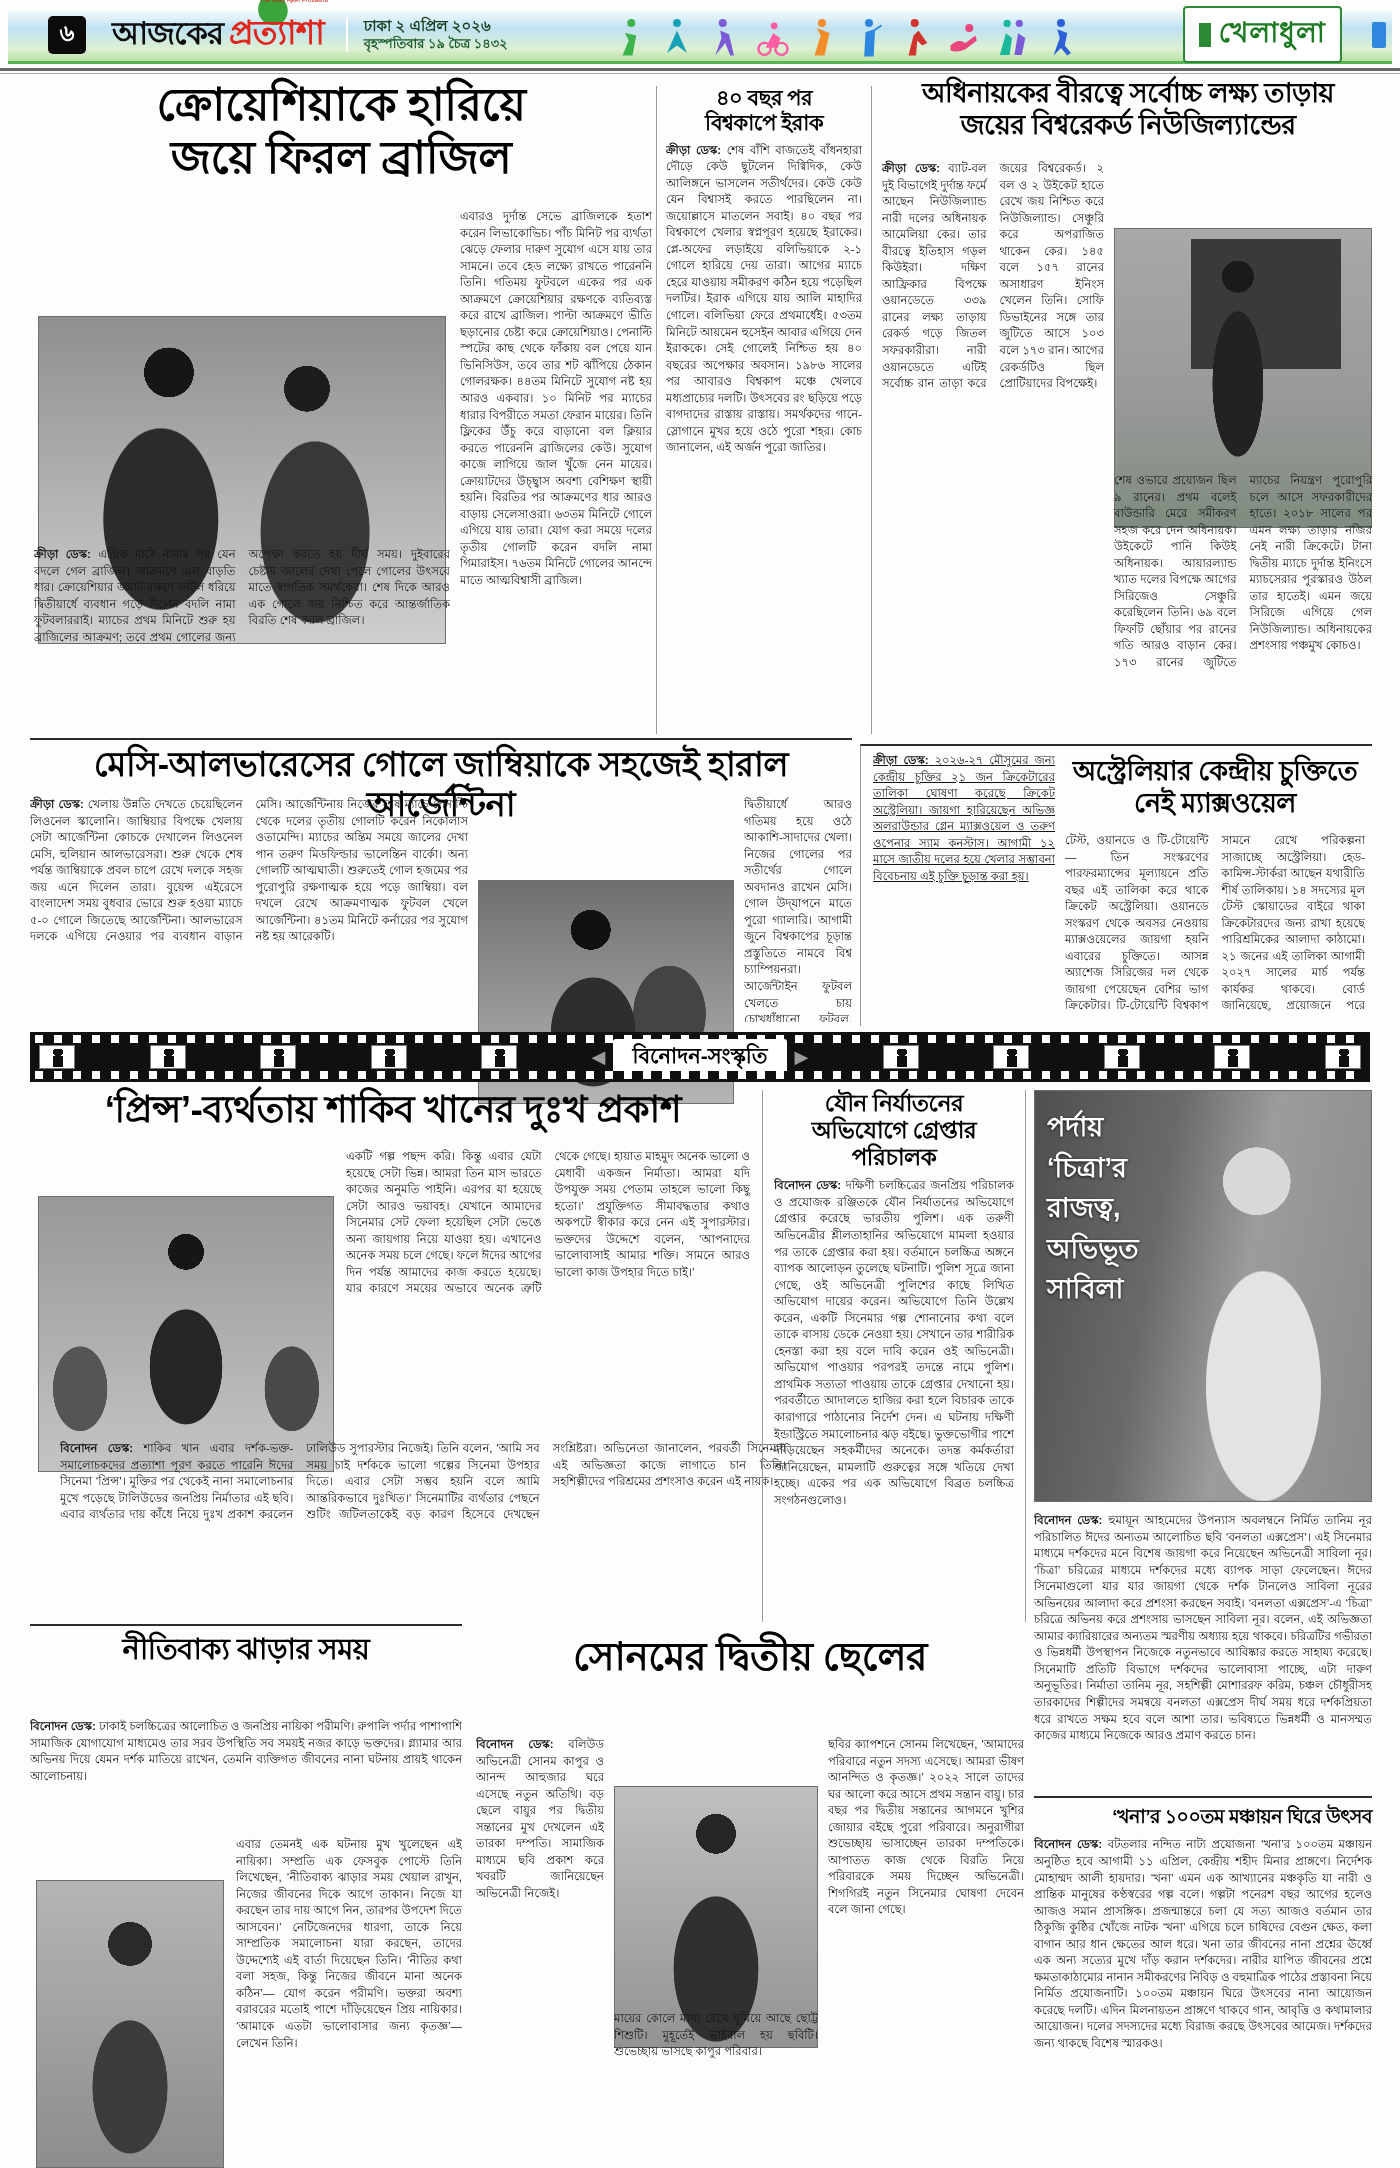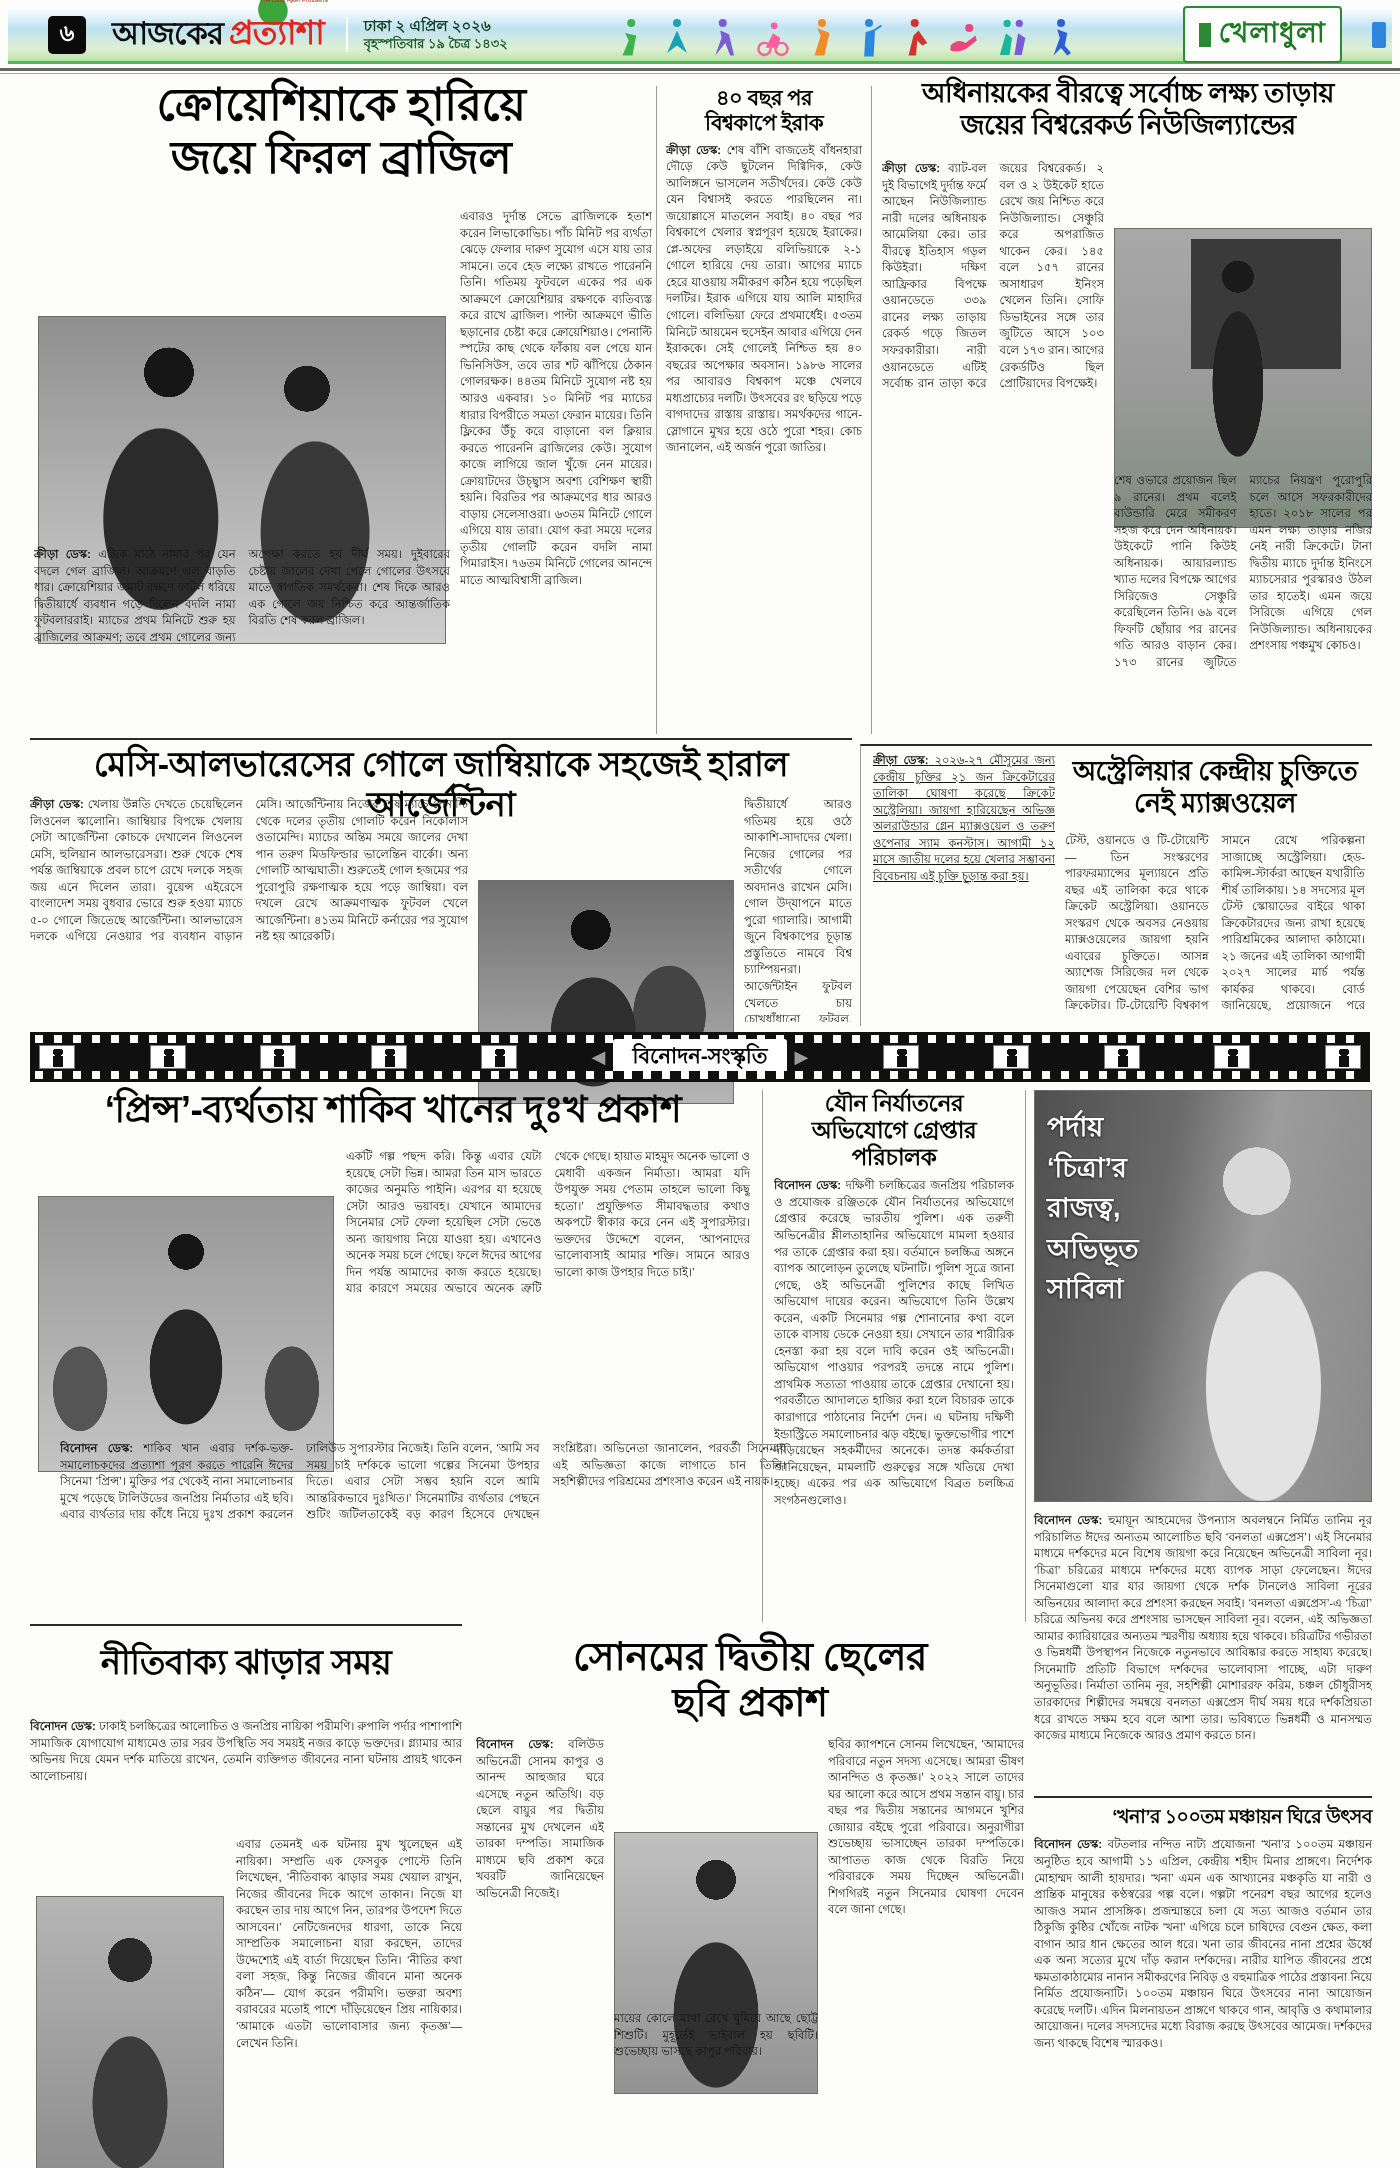--- a/index.html
+++ b/index.html
@@ -277,35 +277,34 @@
         <div>সাবিলা</div>
       </div>
     </div>
     <div class="body-text abs" style="left:0;top:422px;width:338px;height:276px;">
       <span class="byline">বিনোদন ডেস্ক:</span>
       <span>হুমায়ূন আহমেদের উপন্যাস অবলম্বনে নির্মিত তানিম নূর পরিচালিত ঈদের অন্যতম আলোচিত ছবি ‘বনলতা এক্সপ্রেস’। এই সিনেমার মাধ্যমে দর্শকদের মনে বিশেষ জায়গা করে নিয়েছেন অভিনেত্রী সাবিলা নূর। ‘চিত্রা’ চরিত্রের মাধ্যমে দর্শকদের মধ্যে ব্যাপক সাড়া ফেলেছেন। ঈদের সিনেমাগুলো যার যার জায়গা থেকে দর্শক টানলেও সাবিলা নূরের অভিনয়ের আলাদা করে প্রশংসা করছেন সবাই। ‘বনলতা এক্সপ্রেস’-এ ‘চিত্রা’ চরিত্রে অভিনয় করে প্রশংসায় ভাসছেন সাবিলা নূর। বলেন, এই অভিজ্ঞতা আমার ক্যারিয়ারের অন্যতম স্মরণীয় অধ্যায় হয়ে থাকবে। চরিত্রটির গভীরতা ও ভিন্নধর্মী উপস্থাপন নিজেকে নতুনভাবে আবিষ্কার করতে সাহায্য করেছে। সিনেমাটি প্রতিটি বিভাগে দর্শকদের ভালোবাসা পাচ্ছে, এটা দারুণ অনুভূতির। নির্মাতা তানিম নূর, সহশিল্পী মোশাররফ করিম, চঞ্চল চৌধুরীসহ তারকাদের শিল্পীদের সমন্বয়ে বনলতা এক্সপ্রেস দীর্ঘ সময় ধরে দর্শকপ্রিয়তা ধরে রাখতে সক্ষম হবে বলে আশা তার। ভবিষ্যতে ভিন্নধর্মী ও মানসম্মত কাজের মাধ্যমে নিজেকে আরও প্রমাণ করতে চান।</span>
     </div>
   </div>
 
   <div class="article toprule" style="left:30px;top:1624px;width:432px;height:534px;">
-    <div class="hl" style="font-size:34px;margin-top:16px;">
+    <div class="hl" style="font-size:29px;margin-top:6px;">
       <div>নীতিবাক্য ঝাড়ার সময়</div>
     </div>
     <div class="body-text abs" style="left:0;top:92px;width:432px;height:114px;">
       <span class="byline">বিনোদন ডেস্ক:</span>
       <span>ঢাকাই চলচ্চিত্রের আলোচিত ও জনপ্রিয় নায়িকা পরীমণি। রুপালি পর্দার পাশাপাশি সামাজিক যোগাযোগ মাধ্যমেও তার সরব উপস্থিতি সব সময়ই নজর কাড়ে ভক্তদের। গ্ল্যামার আর অভিনয় দিয়ে যেমন দর্শক মাতিয়ে রাখেন, তেমনি ব্যক্তিগত জীবনের নানা ঘটনায় প্রায়ই থাকেন আলোচনায়।</span>
     </div>
     <div class="photo ph-porimoni abs" style="left:6px;top:214px;width:188px;height:288px;"></div>
     <div class="body-text abs" style="left:206px;top:210px;width:226px;height:318px;">এবার তেমনই এক ঘটনায় মুখ খুলেছেন এই নায়িকা। সম্প্রতি এক ফেসবুক পোস্টে তিনি লিখেছেন, ‘নীতিবাক্য ঝাড়ার সময় খেয়াল রাখুন, নিজের জীবনের দিকে আগে তাকান। নিজে যা করছেন তার দায় আগে নিন, তারপর উপদেশ দিতে আসবেন।’ নেটিজেনদের ধারণা, তাকে নিয়ে সাম্প্রতিক সমালোচনা যারা করছেন, তাদের উদ্দেশ্যেই এই বার্তা দিয়েছেন তিনি। ‘নীতির কথা বলা সহজ, কিন্তু নিজের জীবনে মানা অনেক কঠিন’— যোগ করেন পরীমণি। ভক্তরা অবশ্য বরাবরের মতোই পাশে দাঁড়িয়েছেন প্রিয় নায়িকার। ‘আমাকে এতটা ভালোবাসার জন্য কৃতজ্ঞ’— লেখেন তিনি।</div>
   </div>
 
   <div class="article" style="left:476px;top:1634px;width:548px;height:524px;">
     <div class="hl" style="font-size:39px;">
       <div>সোনমের দ্বিতীয় ছেলের</div>
-      <div>ছবি প্রকাশ</div>
     </div>
     <div class="body-text abs" style="left:0;top:102px;width:128px;height:412px;">
       <span class="byline">বিনোদন ডেস্ক:</span>
       <span>বলিউড অভিনেত্রী সোনম কাপুর ও আনন্দ আহুজার ঘরে এসেছে নতুন অতিথি। বড় ছেলে বায়ুর পর দ্বিতীয় সন্তানের মুখ দেখলেন এই তারকা দম্পতি। সামাজিক মাধ্যমে ছবি প্রকাশ করে খবরটি জানিয়েছেন অভিনেত্রী নিজেই।</span>
     </div>
     <div class="photo ph-sonam abs" style="left:138px;top:106px;width:204px;height:262px;"></div>
     <div class="body-text abs" style="left:138px;top:376px;width:204px;height:140px;">মায়ের কোলে মাথা রেখে ঘুমিয়ে আছে ছোট্ট শিশুটি। মুহূর্তেই ভাইরাল হয় ছবিটি। শুভেচ্ছায় ভাসছে কাপুর পরিবার।</div>
     <div class="body-text abs" style="left:352px;top:102px;width:196px;height:414px;">ছবির ক্যাপশনে সোনম লিখেছেন, ‘আমাদের পরিবারে নতুন সদস্য এসেছে। আমরা ভীষণ আনন্দিত ও কৃতজ্ঞ।’ ২০২২ সালে তাদের ঘর আলো করে আসে প্রথম সন্তান বায়ু। চার বছর পর দ্বিতীয় সন্তানের আগমনে খুশির জোয়ার বইছে পুরো পরিবারে। অনুরাগীরা শুভেচ্ছায় ভাসাচ্ছেন তারকা দম্পতিকে। আপাতত কাজ থেকে বিরতি নিয়ে পরিবারকে সময় দিচ্ছেন অভিনেত্রী। শিগগিরই নতুন সিনেমার ঘোষণা দেবেন বলে জানা গেছে।</div>
   </div>
 

